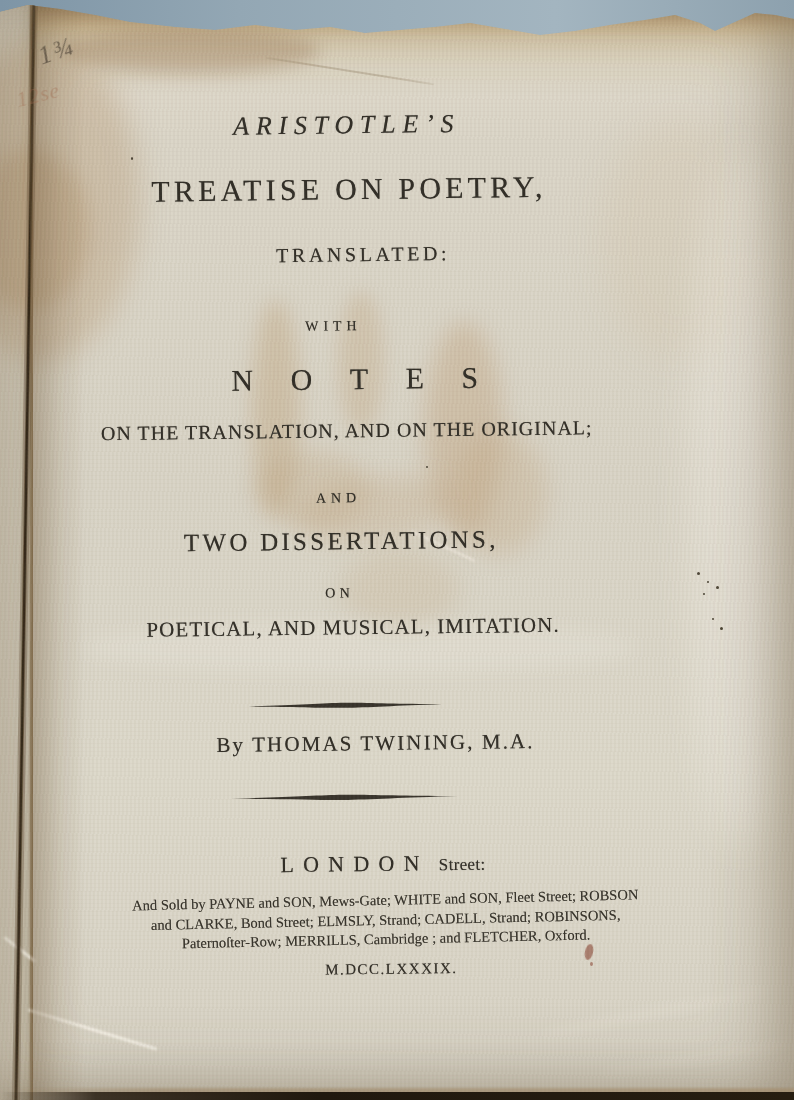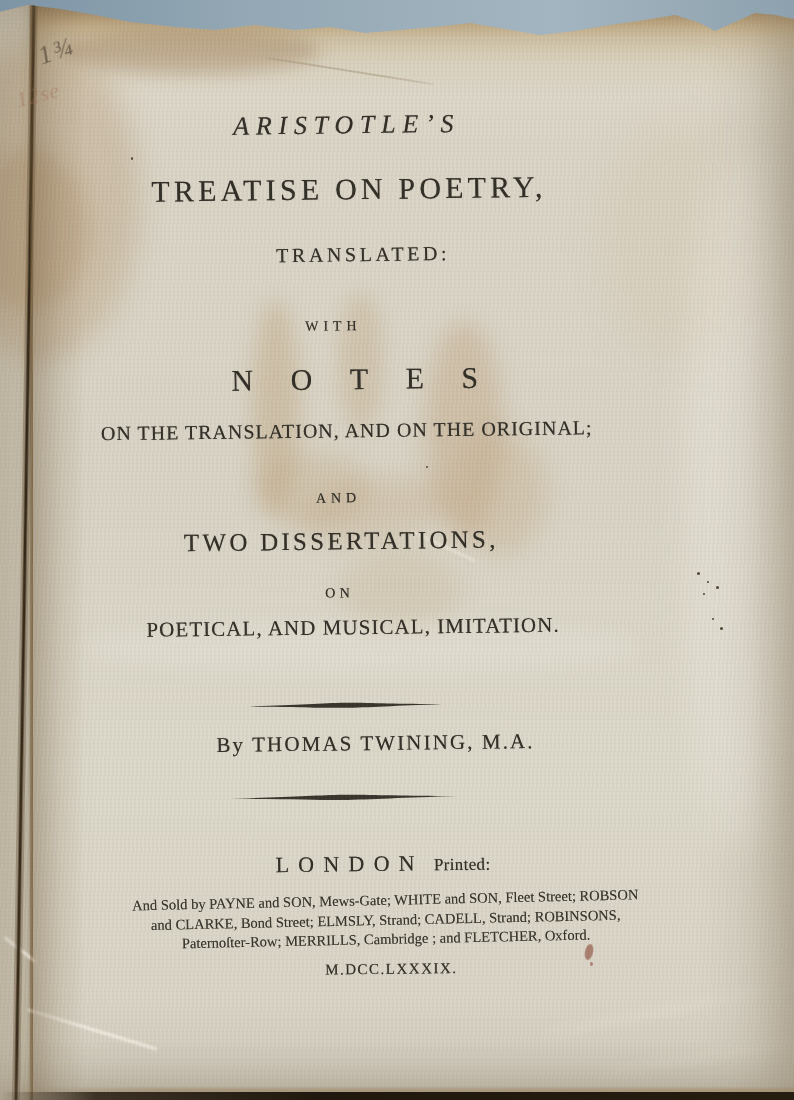--- a/index.html
+++ b/index.html
@@ -170,21 +170,21 @@
       <div class="line l-byline">By THOMAS TWINING, M.A.</div>
 
       <div class="rule-wrap rule-2">
         <svg width="235" height="8" viewBox="0 0 235 8">
             <path d="M0 4 C 60 3.4 95 1.5 120 1.4 C 148 1.5 180 3.4 235 4 C 180 4.8 148 6.5 120 6.6 C 95 6.5 60 4.8 0 4 Z" fill="#36322a"></path>
           </svg>
       </div>
 
       <div class="line l-london">
         <span class="city">LONDON</span>
-        <span class="printed">Printed:</span>
+        <span class="printed">Street:</span>
       </div>
 
       <div class="imprint">
         <div>And Sold by PAYNE and SON, Mews-Gate; WHITE and SON, Fleet Street; ROBSON</div>
         <div>and CLARKE, Bond Street; ELMSLY, Strand; CADELL, Strand; ROBINSONS,</div>
         <div>Paternoſter-Row; MERRILLS, Cambridge ; and FLETCHER, Oxford.</div>
       </div>
 
       <div class="line l-date">M.DCC.LXXXIX.</div>
     </div>

